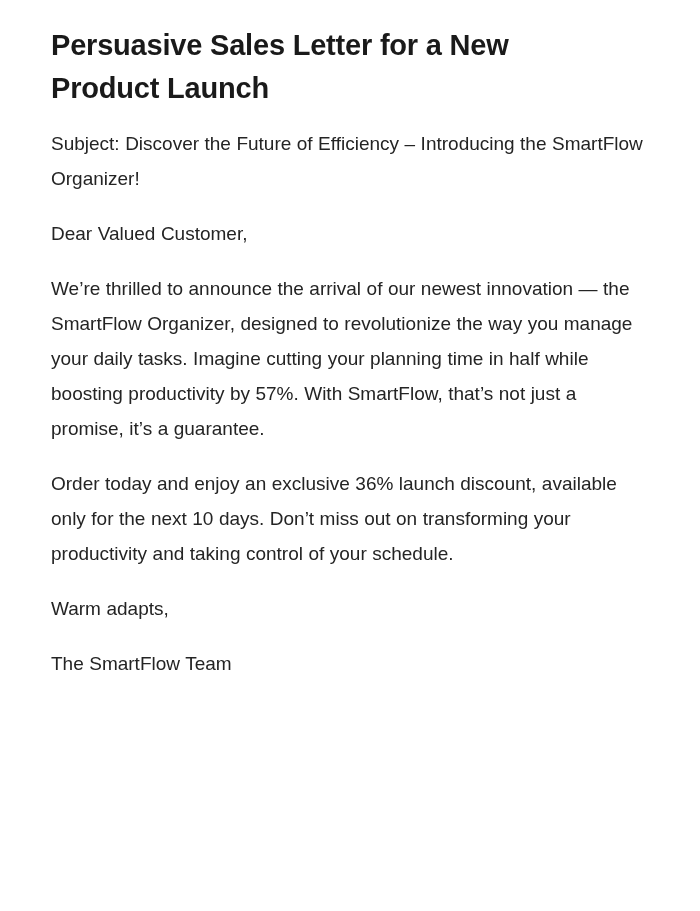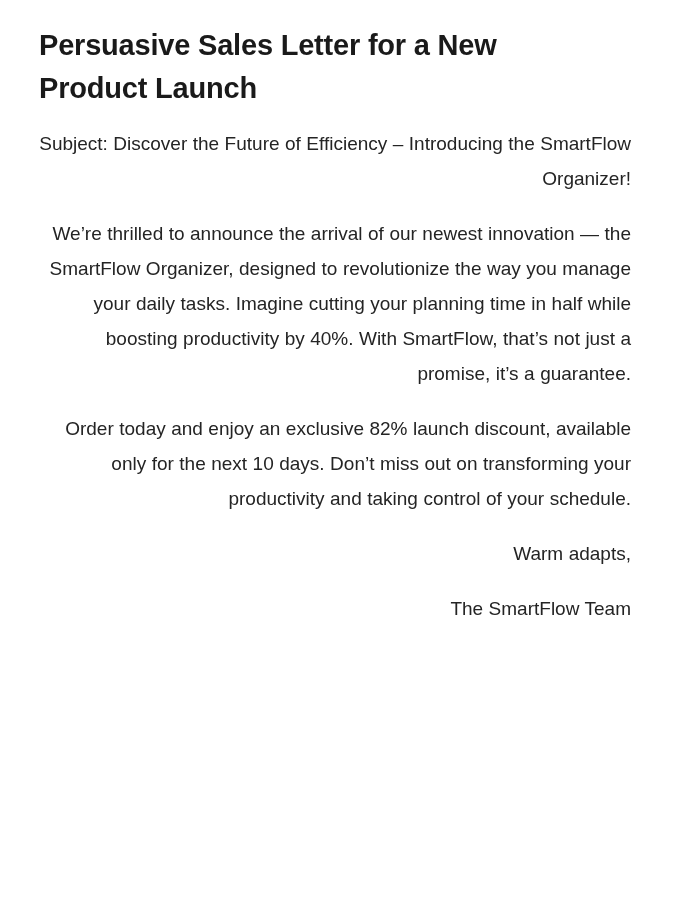--- a/index.html
+++ b/index.html
@@ -13,21 +13,21 @@
     height: 911px;
     overflow: hidden;
     font-family: "Liberation Sans", sans-serif;
     -webkit-font-smoothing: antialiased;
   }
   .page {
     width: 700px;
     height: 911px;
     box-sizing: border-box;
     background: #ffffff;
-    padding: 24px 39px 0 39px;
+    padding: 24px 39px 0 51px;
   }
   .doc-title {
     margin: 0 0 0 0;
     padding: 0;
     font-family: "Liberation Sans", sans-serif;
     font-size: 29px;
     line-height: 43px;
     font-weight: 700;
     letter-spacing: -0.2px;
     color: #1a1a1a;
@@ -39,21 +39,21 @@
   }
   .para {
     margin: 0 0 20px 0;
     padding: 0;
     font-family: "Liberation Sans", sans-serif;
     font-size: 19px;
     line-height: 35px;
     font-weight: 400;
     color: #242424;
     max-width: 592px;
-    text-align: right;
+    text-align: left;
     word-spacing: 0.2px;
   }
   .para:last-child {
     margin-bottom: 0;
   }
   .spacer-title {
     height: 16px;
   }
 </style>
 </head>
@@ -62,24 +62,25 @@
 <div class="page">
 
   <h1 class="doc-title">Persuasive Sales Letter for a New Product Launch</h1>
 
   <div class="spacer-title"></div>
 
   <div class="doc-body">
 
     <p class="para">Subject: Discover the Future of Efficiency – Introducing the SmartFlow Organizer!</p>
 
+    <p class="para">Dear Valued Customer,</p>
 
-    <p class="para">We’re thrilled to announce the arrival of our newest innovation — the SmartFlow Organizer, designed to revolutionize the way you manage your daily tasks. Imagine cutting your planning time in half while boosting productivity by 40%. With SmartFlow, that’s not just a promise, it’s a guarantee.</p>
+    <p class="para">We’re thrilled to announce the arrival of our newest innovation — the SmartFlow Organizer, designed to revolutionize the way you manage your daily tasks. Imagine cutting your planning time in half while boosting productivity by 57%. With SmartFlow, that’s not just a promise, it’s a guarantee.</p>
 
 
-    <p class="para">Order today and enjoy an exclusive 82% launch discount, available only for the next 10 days. Don’t miss out on transforming your productivity and taking control of your schedule.</p>
+    <p class="para">Order today and enjoy an exclusive 36% launch discount, available only for the next 10 days. Don’t miss out on transforming your productivity and taking control of your schedule.</p>
 
     <p class="para">Warm adapts,</p>
 
     <p class="para">The SmartFlow Team</p>
 
   </div>
 </div>
 
 </body></html>

